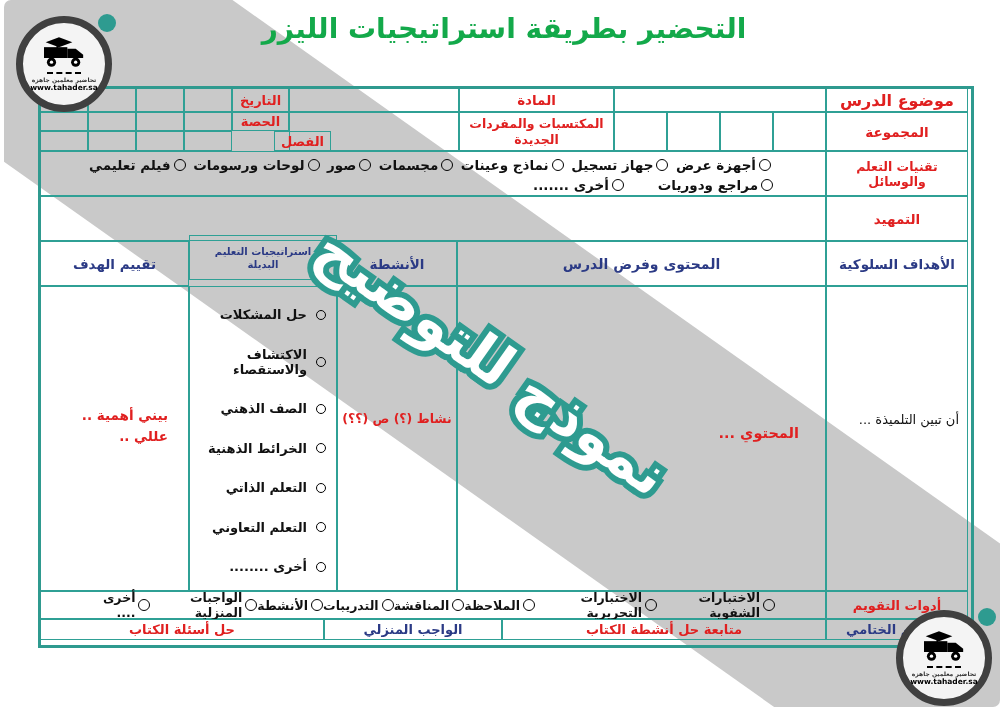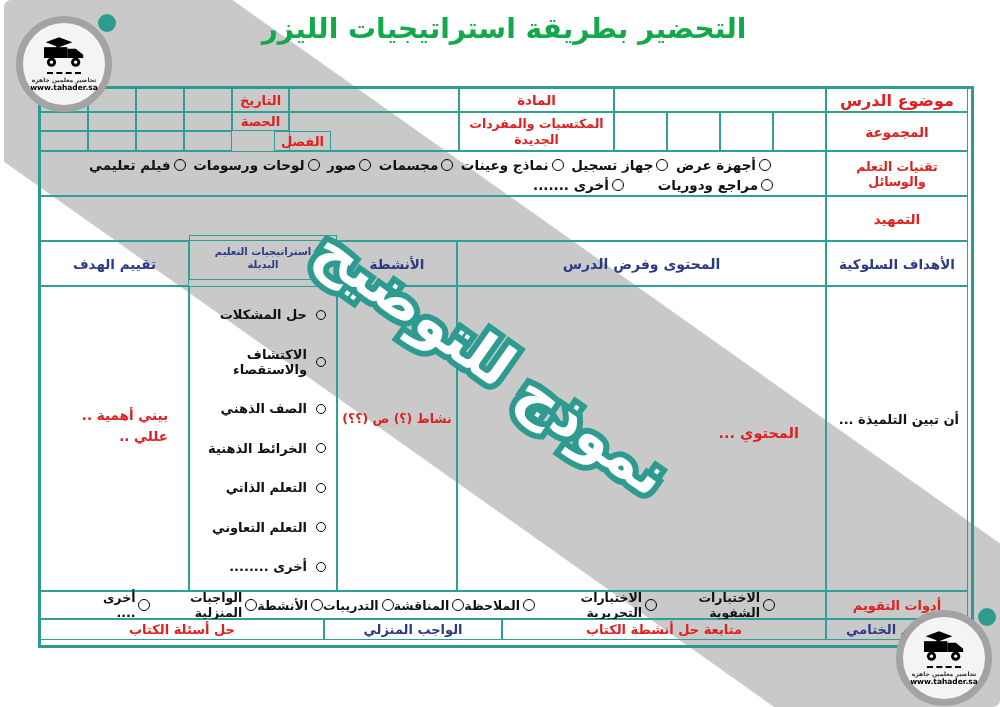--- a/index.html
+++ b/index.html
@@ -6,21 +6,21 @@
   .page{position:relative;width:996px;height:707px;background:#fff;overflow:hidden;
         font-family:"DejaVu Sans",sans-serif;direction:rtl;border-radius:7px;}
   
   .band{position:absolute;left:500px;top:354px;width:1520px;height:264px;background:#c9c9c9;
         transform:translate(-50%,-50%) rotate(35.3deg);z-index:1;}
   
   .c{position:absolute;box-sizing:border-box;border:1px solid #2fa095;z-index:5;}
   .mid{display:flex;align-items:center;justify-content:center;text-align:center;}
   .red{color:#e02020;font-weight:bold;}
   .navy{color:#2b3a85;font-weight:bold;}
-  .blk{color:#111;font-weight:bold;}
+  .blk{color:#111;font-weight:normal;}
   .frame{position:absolute;left:34px;top:86px;width:930px;height:556px;border:3px solid #2f9a8f;
          z-index:8;pointer-events:none;}
   .title{position:absolute;left:0;top:12px;width:1000px;text-align:center;color:#13a94a;
          font-size:28px;font-weight:bold;z-index:5;}
   .circ{width:10px;height:10px;border:1.6px solid #000;border-radius:50%;display:inline-block;flex:none;}
   .circ.sm{width:8px;height:8px;border-width:1.3px;}
   .opt{display:inline-flex;direction:rtl;align-items:center;gap:3px;font-weight:bold;color:#111;}
   .techline1{position:absolute;left:0;right:0;top:5px;display:flex;direction:rtl;
              justify-content:space-between;padding:0 54px 0 48px;font-size:13.5px;}
   .techline2{position:absolute;right:0;top:25px;display:flex;direction:rtl;padding-right:52px;gap:34px;font-size:13.5px;}
@@ -30,21 +30,21 @@
             box-sizing:border-box;padding:20px 10px 16px;}
   .strat{display:flex;direction:rtl;align-items:center;gap:9px;font-size:13px;font-weight:bold;color:#111;}
   
   .wm{position:absolute;left:488px;top:362px;transform:translate(-50%,-50%) rotate(35.3deg);
       z-index:30;font-size:58px;font-weight:bold;letter-spacing:1px;white-space:nowrap;}
   .wm .back{color:#2e9b90;-webkit-text-stroke:12px #2e9b90;
       text-shadow:0 0 3px #2e9b90,0 0 5px #2e9b90;}
   .wm .front{position:absolute;inset:0;color:#fff;}
   
   .logo{position:absolute;width:96px;height:96px;z-index:40;}
-  .ring{position:absolute;inset:0;border:7px solid #a3a3a3;border-radius:50%;background:#f4f4f4;
+  .ring{position:absolute;inset:0;border:7px solid #404040;border-radius:50%;background:#f4f4f4;
         box-sizing:border-box;display:flex;flex-direction:column;align-items:center;justify-content:center;}
   .dot{position:absolute;right:-4px;top:-2px;width:18px;height:18px;border-radius:50%;background:#2e9b90;}
   .dashes{width:34px;border-top:2px dashed #000;margin:2px 0 2px;}
   .lg1{font-size:6px;font-weight:bold;color:#333;line-height:1.2;}
   .lg2{font-size:7.5px;font-weight:bold;color:#000;direction:ltr;}
 </style>
 </head>
 <body>
 
 <div class="page">

